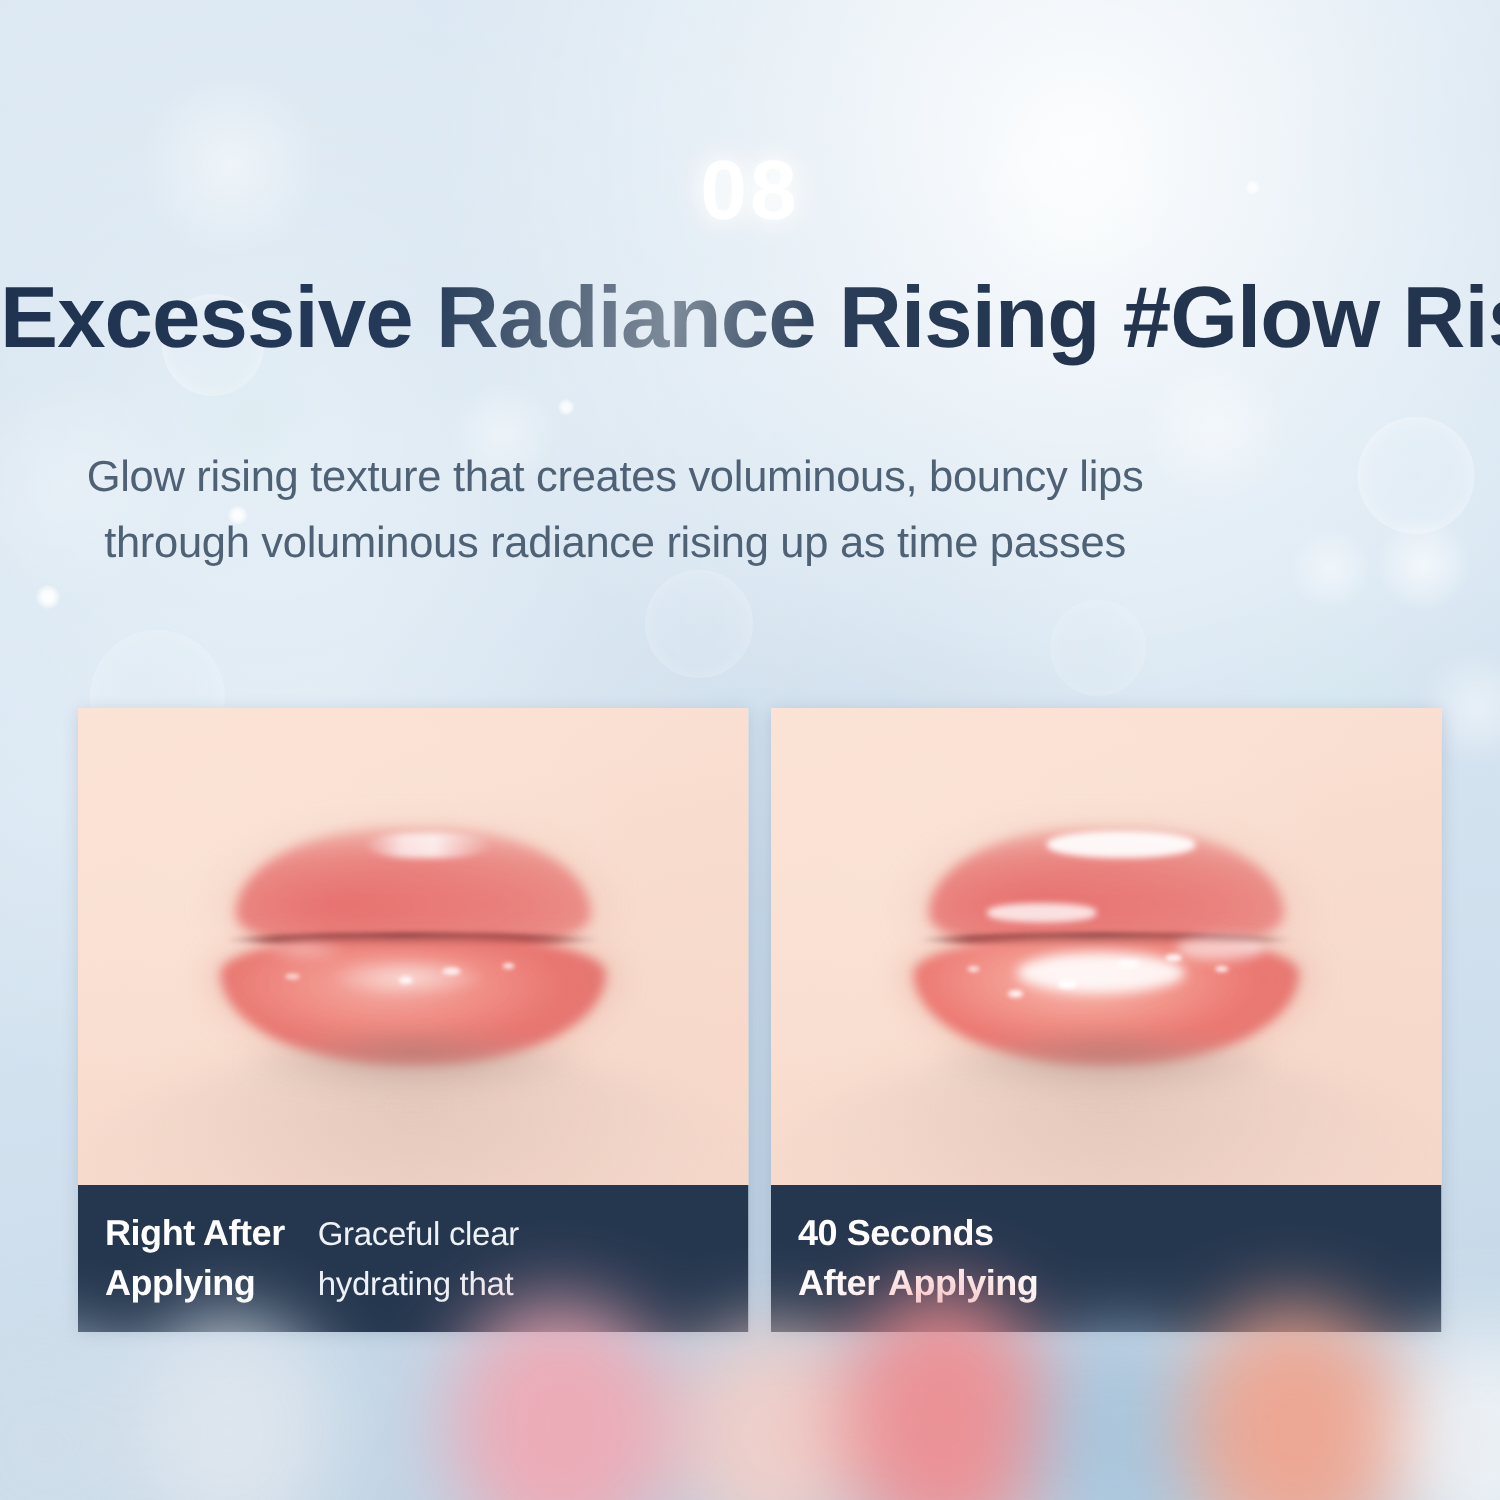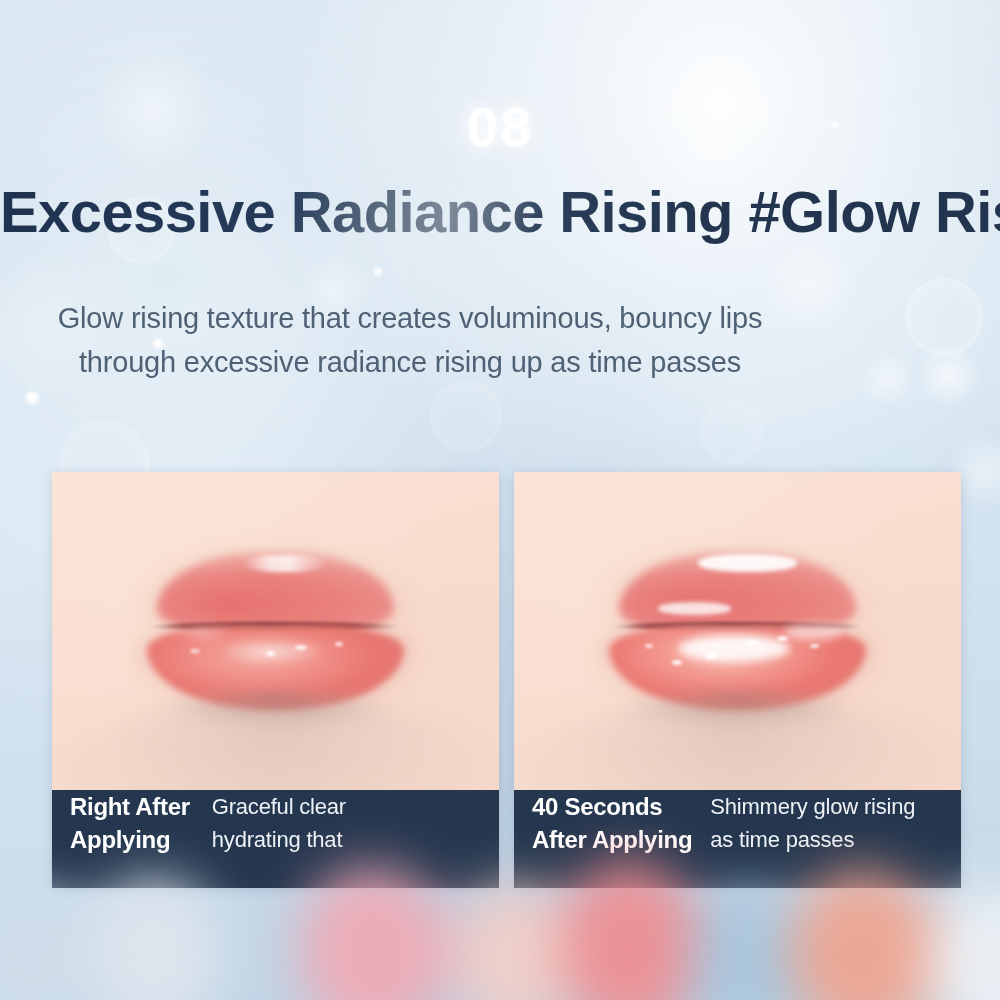--- a/index.html
+++ b/index.html
@@ -183,21 +183,21 @@
   .card.shimmer .lower {
     background:
       radial-gradient(ellipse at 44% 34%, rgba(248,186,176,0.92) 0%, rgba(242,148,138,0.93) 28%, rgba(234,116,110,0.96) 56%, rgba(226,110,104,0.88) 78%, rgba(230,148,136,0.25) 96%);
   }
 
   
   .caption {
     position:absolute; left:0; bottom:0;
     width:100%; height:98px;
     background:#25374f;
-    display:flex; align-items:flex-start;
+    display:flex; align-items:center;
     padding:0 0 0 18px;
   }
   .cap-bold {
     font-size:24px; font-weight:bold; color:#ffffff;
     line-height:33px; letter-spacing:-0.3px;
     white-space:pre-line;
   }
   .cap-desc {
     font-size:22px; font-weight:normal; color:#eef2f6;
     line-height:33px; letter-spacing:-0.2px;
@@ -235,21 +235,21 @@
     <div class="bokeh soft" style="left:640px; top:60px;  width:150px; height:150px; opacity:.35;"></div>
     <div class="bokeh dot" style="left:830px; top:120px; width:10px;  height:10px;  opacity:.8;"></div>
   </div>
 
   <div class="num-03">08</div>
 
   <div class="headline">Excessive Radiance Rising #Glow Rising</div>
 
   <div class="subtitle">
     <span class="line">Glow rising texture that creates voluminous, bouncy lips</span>
-    <span class="line">through excessive radiance rising up as time passes</span>
+    <span class="line">through voluminous radiance rising up as time passes</span>
   </div>
 
   <div class="cards">
 
     <div class="card">
       <div class="photo">
         <div class="chin"></div>
 
         <div class="lips">
           <div class="upper-soft"></div>
@@ -298,22 +298,20 @@
           <div class="gloss" style="left:72%; top:57%; width:9px;  height:4px;  opacity:.85;"></div>
           <div class="gloss" style="left:30%; top:66%; width:10px; height:5px;  opacity:.9;"></div>
           <div class="gloss" style="left:22%; top:57%; width:8px;  height:4px;  opacity:.75;"></div>
           <div class="gloss wide" style="left:64%; top:46%; width:18%; height:9%;  opacity:.6;"></div>
         </div>
       </div>
 
       <div class="caption">
         <div class="cap-bold">40 Seconds
 After Applying</div>
-        <div class="cap-desc">Shimmery glow rising
-as time passes</div>
       </div>
     </div>
   </div>
 
   <div class="fg-blur">
     <div class="blob" style="left:90px;  top:30px;  width:130px; height:150px; background:#dfe6ee;"></div>
     <div class="blob" style="left:300px; top:18px;  width:150px; height:170px; background:#f0a9b4;"></div>
     <div class="blob" style="left:455px; top:34px;  width:120px; height:150px; background:#f3cfc8;"></div>
     <div class="blob" style="left:560px; top:10px;  width:140px; height:175px; background:#ef8d90;"></div>
     <div class="blob" style="left:690px; top:40px;  width:120px; height:150px; background:#a8c6dd;"></div>

